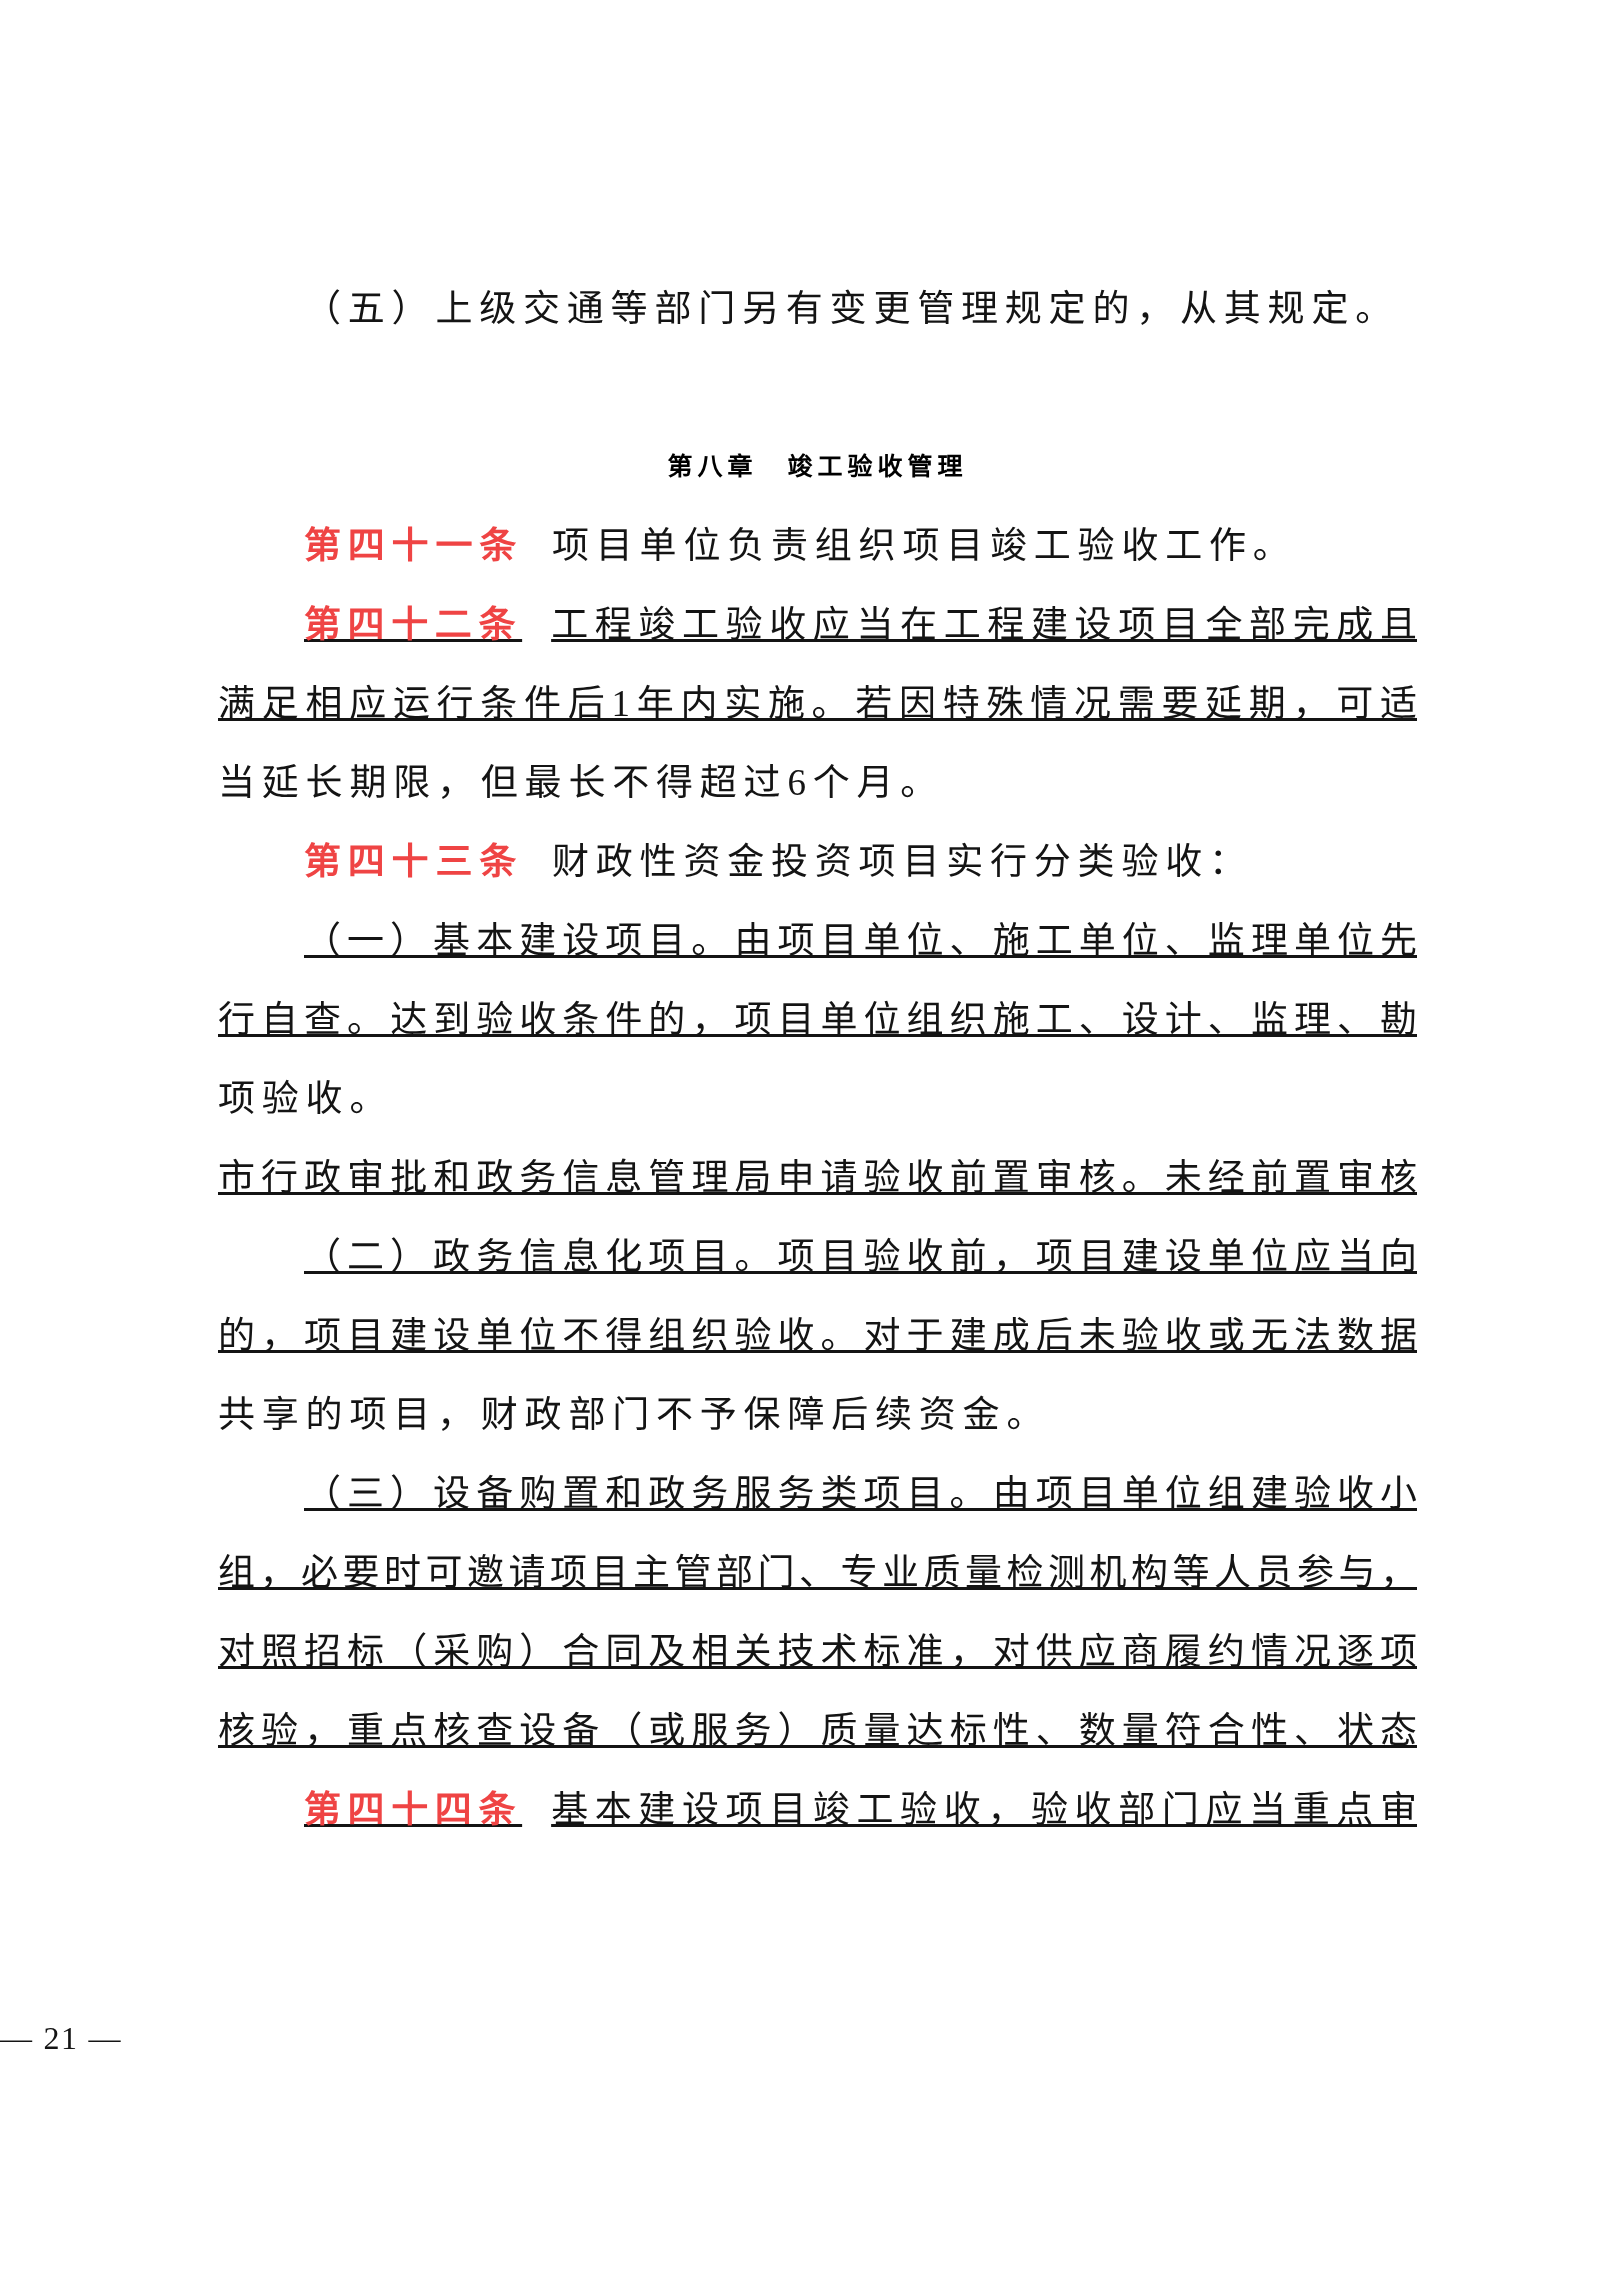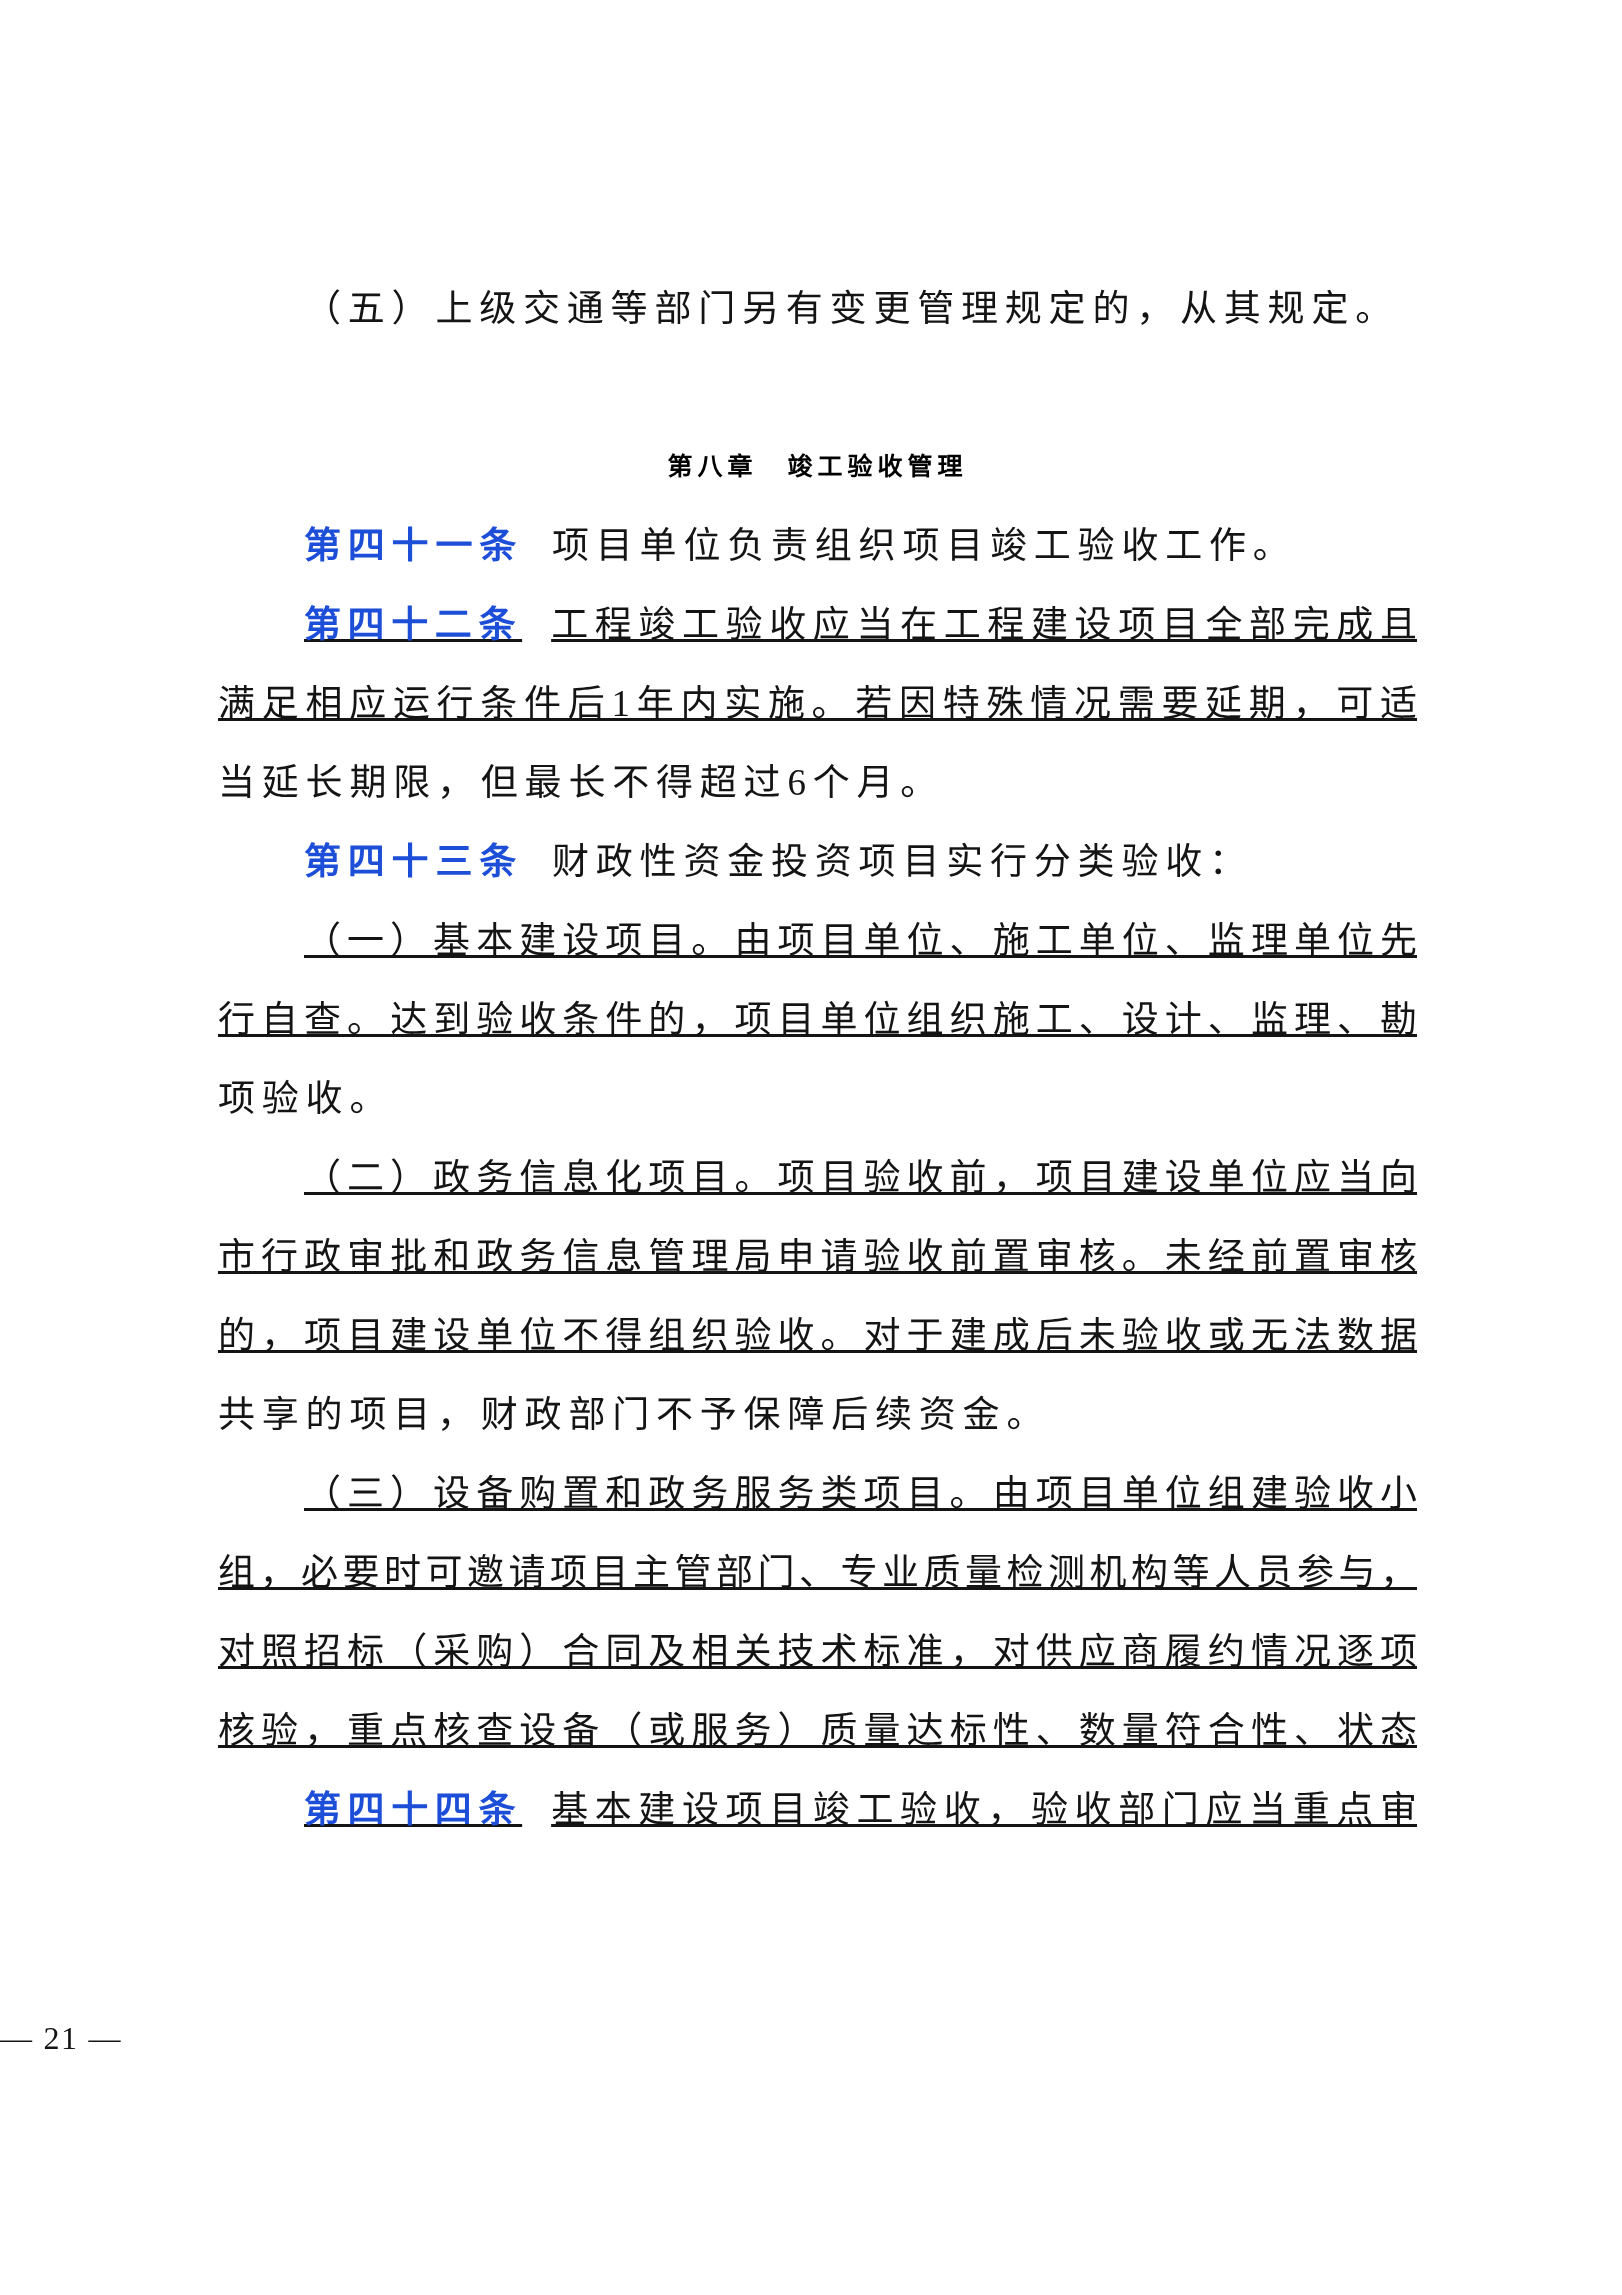--- a/index.html
+++ b/index.html
@@ -51,21 +51,21 @@
     font-size: 25px;
     color: #000000;
     text-align: center;
     text-align-last: center;
     letter-spacing: 5px;
     padding-left: 0;
   }
   .lead {
     font-family: "Liberation Sans", "DejaVu Sans", sans-serif;
     font-weight: 700;
-    color: #1d4ed8;
+    color: #ef4444;
     margin-right: 29px;
   }
   .txt {
     
   }
   .footer {
     position: absolute;
     top: 2019px;
     left: 0;
     width: 1622px;
@@ -87,22 +87,22 @@
       <div class="line blank"></div>
       <div class="line heading">第八章　竣工验收管理</div>
       <div class="line body nojust indent"><span class="lead">第四十一条</span><span class="txt">项目单位负责组织项目竣工验收工作。</span></div>
       <div class="line body justify indent"><span class="lead">第四十二条</span><span class="txt">工程竣工验收应当在工程建设项目全部完成且</span></div>
       <div class="line body justify"><span class="txt">满足相应运行条件后1年内实施。若因特殊情况需要延期，可适</span></div>
       <div class="line body nojust"><span class="txt">当延长期限，但最长不得超过6个月。</span></div>
       <div class="line body nojust indent"><span class="lead">第四十三条</span><span class="txt">财政性资金投资项目实行分类验收：</span></div>
       <div class="line body justify indent"><span class="txt">（一）基本建设项目。由项目单位、施工单位、监理单位先</span></div>
       <div class="line body justify"><span class="txt">行自查。达到验收条件的，项目单位组织施工、设计、监理、勘</span></div>
       <div class="line body nojust"><span class="txt">项验收。</span></div>
+      <div class="line body justify"><span class="txt">市行政审批和政务信息管理局申请验收前置审核。未经前置审核</span></div>
       <div class="line body justify indent"><span class="txt">（二）政务信息化项目。项目验收前，项目建设单位应当向</span></div>
-      <div class="line body justify"><span class="txt">市行政审批和政务信息管理局申请验收前置审核。未经前置审核</span></div>
       <div class="line body justify"><span class="txt">的，项目建设单位不得组织验收。对于建成后未验收或无法数据</span></div>
       <div class="line body nojust"><span class="txt">共享的项目，财政部门不予保障后续资金。</span></div>
       <div class="line body justify indent"><span class="txt">（三）设备购置和政务服务类项目。由项目单位组建验收小</span></div>
       <div class="line body justify"><span class="txt">组，必要时可邀请项目主管部门、专业质量检测机构等人员参与，</span></div>
       <div class="line body justify"><span class="txt">对照招标（采购）合同及相关技术标准，对供应商履约情况逐项</span></div>
       <div class="line body justify"><span class="txt">核验，重点核查设备（或服务）质量达标性、数量符合性、状态</span></div>
       <div class="line body justify indent"><span class="lead">第四十四条</span><span class="txt">基本建设项目竣工验收，验收部门应当重点审</span></div>
     </div>
   <div class="footer">
     <span>— 21 —</span>

